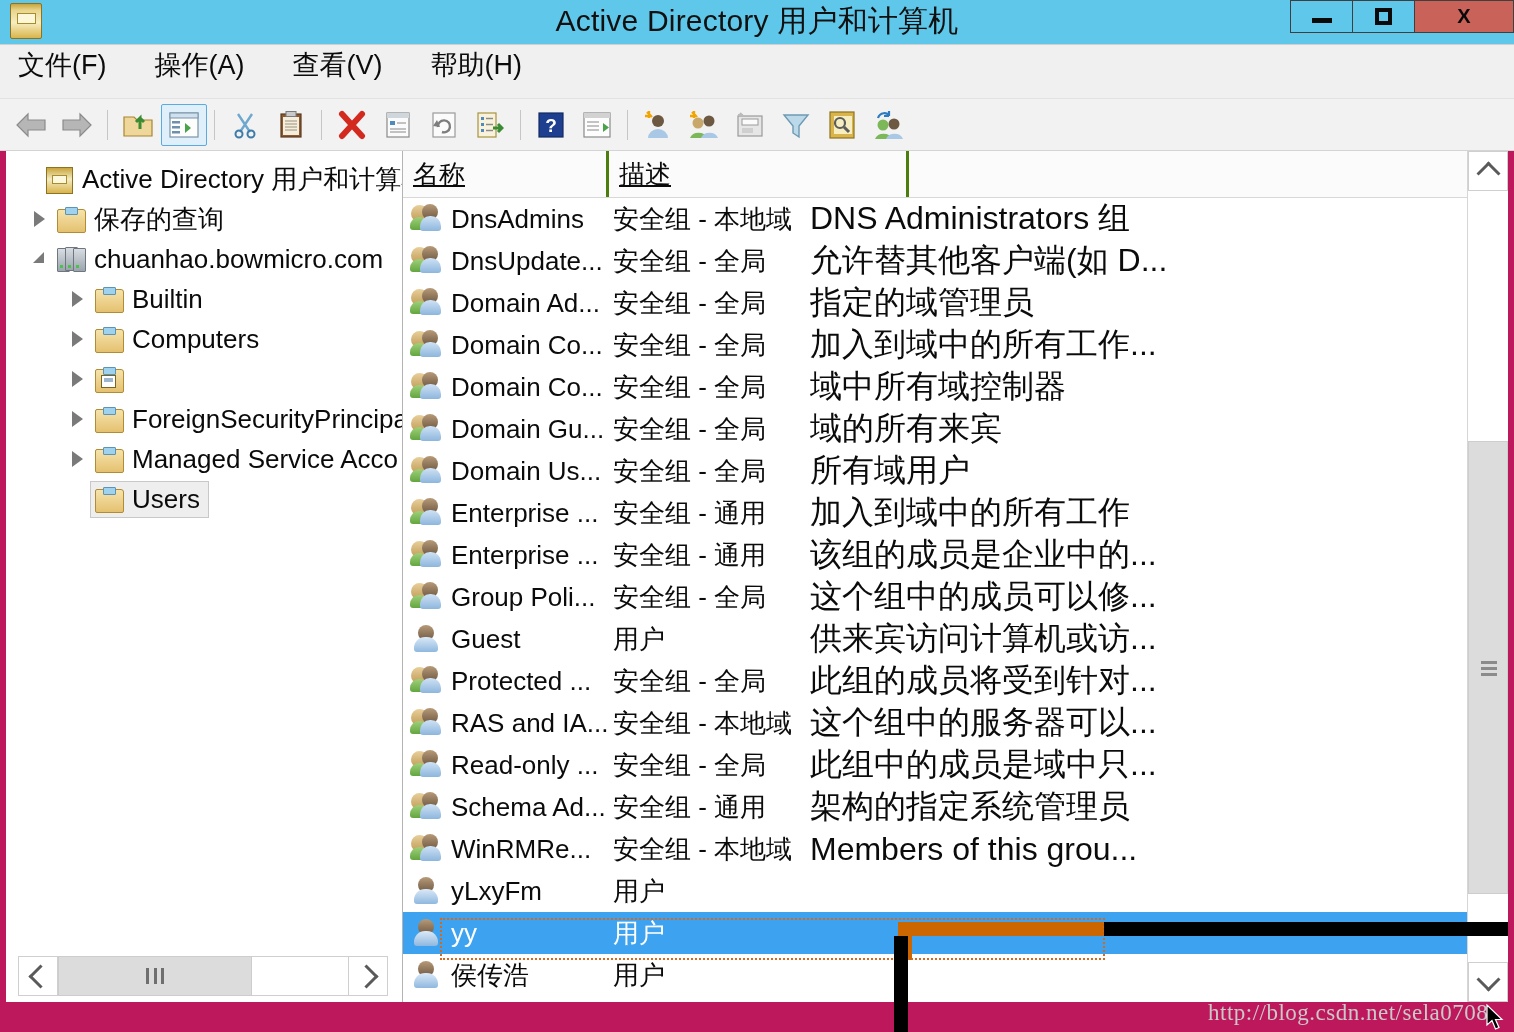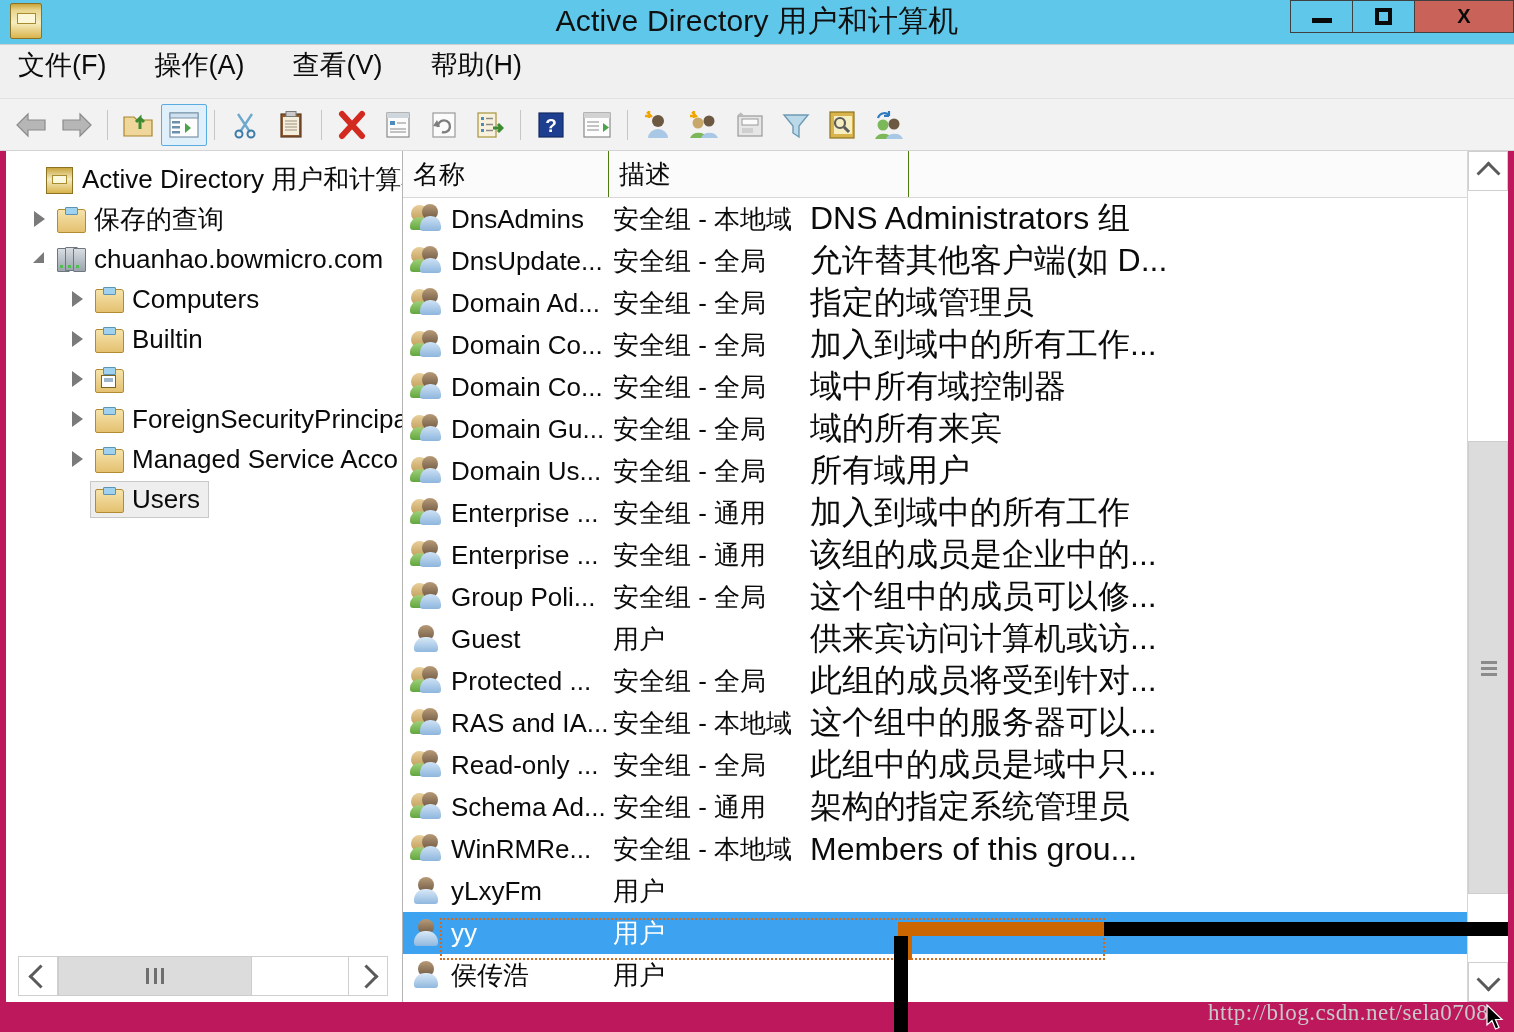--- a/index.html
+++ b/index.html
@@ -84,21 +84,21 @@
   .ic-dc .mk{position:absolute;left:7px;top:8px;width:13px;height:11px;background:#fff;border:1px solid #7c6520;}
   .ic-dc .mk:after{content:"";position:absolute;left:2px;top:2px;width:9px;height:4px;background:#9fb7cc;}
 
   .tri{width:0;height:0;border-top:8px solid transparent;border-bottom:8px solid transparent;border-left:11px solid #7a7a7a;}
   .tri-d{position:relative;width:16px;height:16px;}
   .tri-d:before{content:"";position:absolute;left:2px;top:1px;width:0;height:0;border-left:11px solid transparent;border-bottom:11px solid #7a7a7a;}
 
   
   .list-pane{position:absolute;left:397px;top:0;width:1105px;height:851px;background:#ffffff;overflow:hidden;}
   .lheader{display:flex;height:46px;background:#fbfbfb;border-bottom:1px solid #d8d8d8;}
-  .lh{font-size:26px;color:#0b0b0b;display:flex;align-items:center;padding-left:10px;border-right:1px solid #4d7c0f;box-sizing:border-box;cursor:default;}
+  .lh{font-size:26px;color:#0b0b0b;display:flex;align-items:center;padding-left:10px;border-right:3px solid #4d7c0f;box-sizing:border-box;cursor:default;text-decoration:underline;}
   .lh.c0{width:206px;}
   .lh.c1{width:197px;}
   .lh.c2{width:300px;}
   .lrows{position:relative;}
   .lrow{display:flex;height:42px;align-items:center;position:relative;cursor:default;}
   .lrow .cn{width:206px;display:flex;align-items:center;overflow:hidden;padding-left:8px;box-sizing:border-box;}
   .lrow .ct{width:197px;font-size:26px;color:#0b0b0b;padding-left:4px;box-sizing:border-box;white-space:nowrap;}
   .lrow .cd{font-size:32px;color:#0b0b0b;white-space:nowrap;padding-left:4px;}
   .lrow .nm{font-size:26px;color:#0b0b0b;margin-left:8px;white-space:nowrap;}
   .lrow.selected{background:#3da2ef;}
@@ -369,34 +369,34 @@
 
         <div class="tnode" style="padding-left:58px;">
           <span class="exp">
               <span class="tri"></span>
             </span>
           <span class="tlabel-wrap">
             <span class="ico ic-folder">
                 <span class="bk"></span>
                 <span class="tab"></span>
               </span>
-            <span class="tlabel">Computers</span>
+            <span class="tlabel">Builtin</span>
           </span>
         </div>
 
         <div class="tnode" style="padding-left:58px;">
           <span class="exp">
               <span class="tri"></span>
             </span>
           <span class="tlabel-wrap">
             <span class="ico ic-folder">
                 <span class="bk"></span>
                 <span class="tab"></span>
               </span>
-            <span class="tlabel">Builtin</span>
+            <span class="tlabel">Computers</span>
           </span>
         </div>
 
         <div class="tnode" style="padding-left:58px;">
           <span class="exp">
               <span class="tri"></span>
             </span>
           <span class="tlabel-wrap">
             <span class="ico ic-folder ic-dc">
                 <span class="bk"></span>

